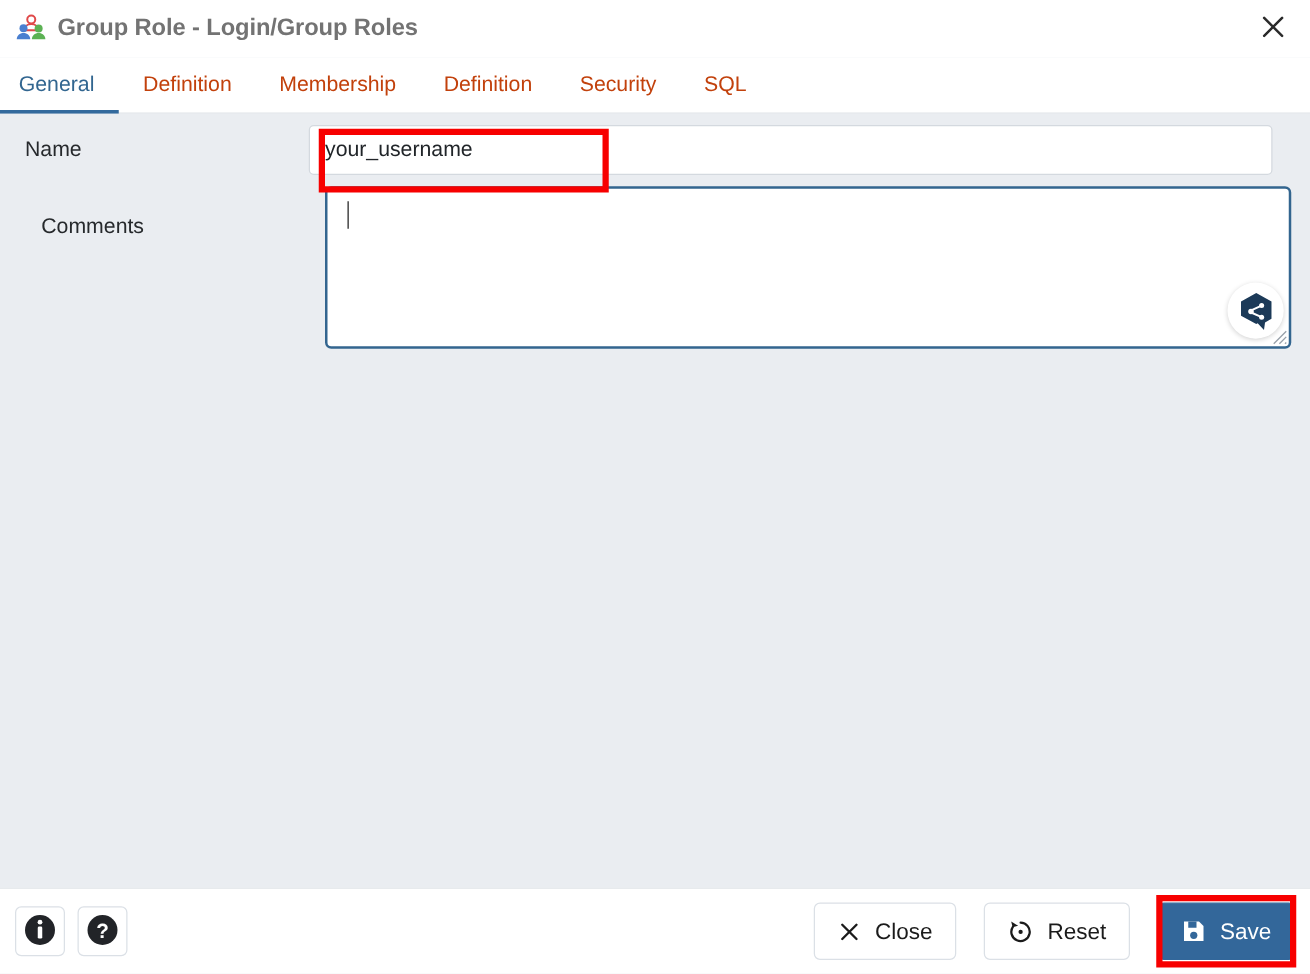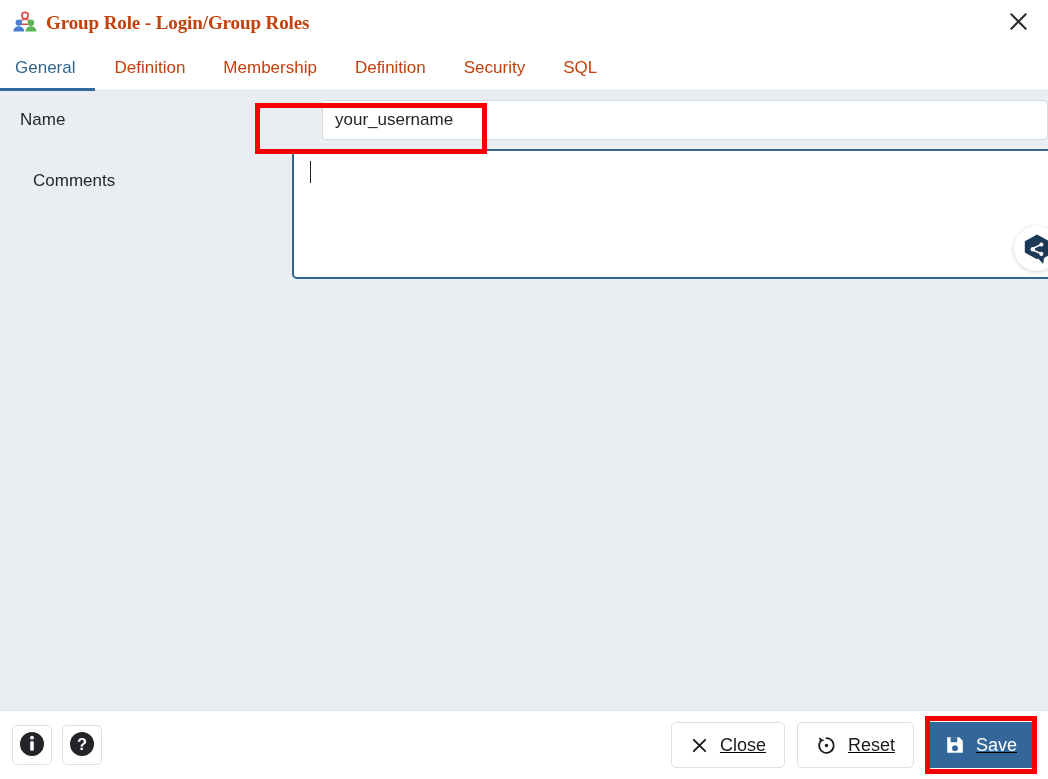--- a/index.html
+++ b/index.html
@@ -36,25 +36,24 @@
   }
   .title-icon {
     width: 26px;
     height: 26px;
     margin-right: 8px;
     flex: 0 0 26px;
     display: block;
   }
   .title-text {
     font-size: 19px;
-    color: #c2410c;
+    color: #737373;
     font-weight: bold;
     letter-spacing: -0.1px;
     white-space: nowrap;
-    font-family: Liberation Serif, serif;
   }
   .titlebar-close {
     position: absolute;
     right: 6px;
     top: 3px;
     width: 48px;
     height: 40px;
     display: flex;
     align-items: center;
     justify-content: center;
@@ -109,21 +108,20 @@
     background: #eaedf1;
     padding: 0;
     overflow: hidden;
   }
   .field-row {
     position: absolute;
     left: 0;
     right: 0;
     display: flex;
     align-items: flex-start;
-    gap: 32px;
   }
   .field-row.name-row { top: 0; height: 58px; align-items: center; }
   .field-row.comments-row { top: 58px; margin-left: 13px; }
 
   .field-label {
     width: 247px;
     flex: 0 0 247px;
     padding-left: 20px;
     box-sizing: border-box;
     font-size: 17px;
@@ -136,21 +134,20 @@
     height: 40px;
     box-sizing: border-box;
     background: #ffffff;
     border: 1px solid #d4d9df;
     border-radius: 4px;
     font-family: "Liberation Sans", sans-serif;
     font-size: 17px;
     color: #212529;
     padding: 0 12px;
     outline: none;
-    margin-left: 43px;
   }
 
   .textarea-wrap {
     position: relative;
     width: 773px;
   }
   .text-area {
     width: 773px;
     height: 130px;
     box-sizing: border-box;
@@ -219,23 +216,22 @@
     box-sizing: border-box;
     position: relative;
   }
   .footer-left {
     display: flex;
     gap: 10px;
   }
   .footer-right {
     margin-left: auto;
     display: flex;
-    gap: 12px;
+    gap: 22px;
     padding-right: 0;
-    text-decoration: underline;
   }
   .icon-btn {
     width: 40px;
     height: 40px;
     border: 1px solid #dbe0e6;
     border-radius: 5px;
     background: #ffffff;
     display: flex;
     align-items: center;
     justify-content: center;

